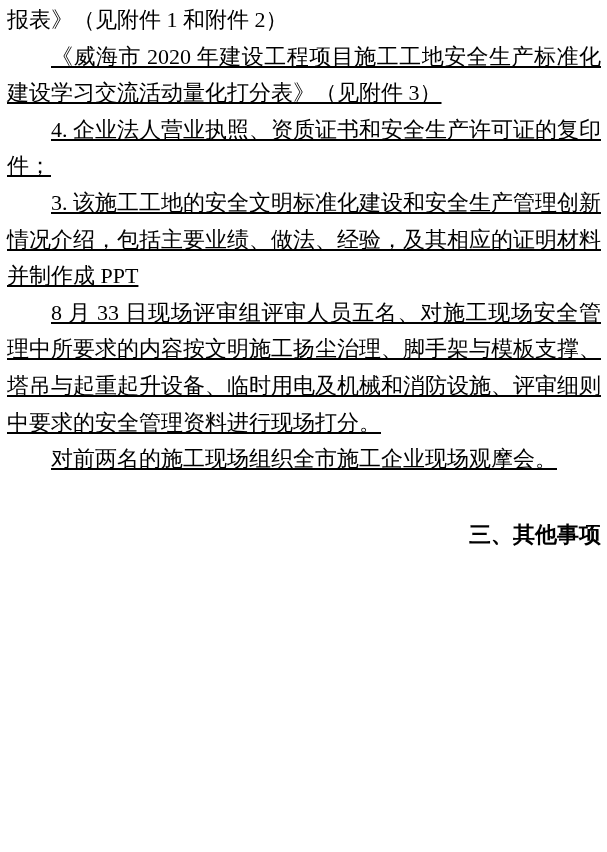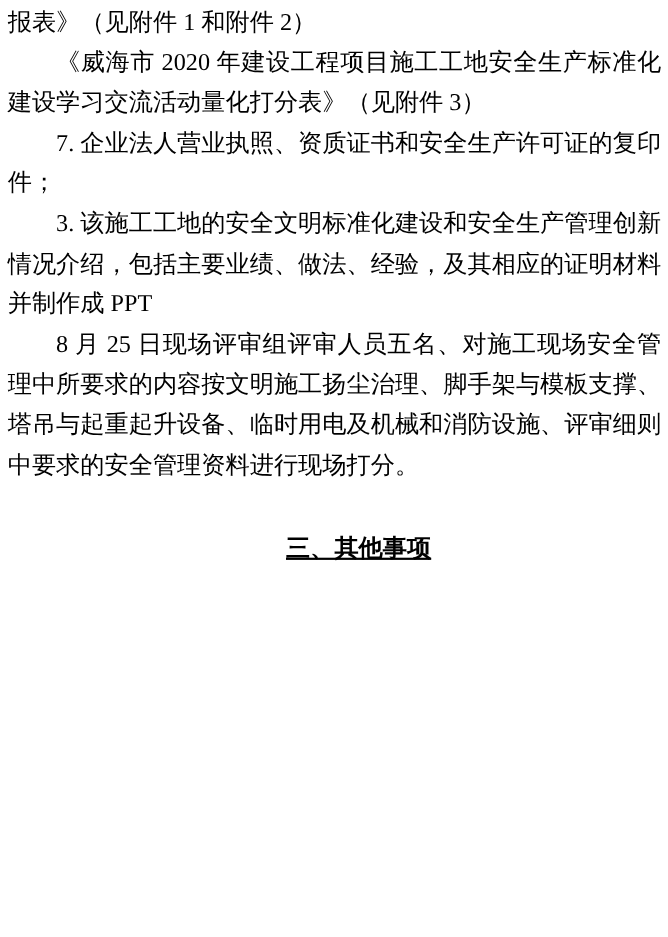--- a/index.html
+++ b/index.html
@@ -21,35 +21,36 @@
   .para {
     margin: 0;
     font-size: 22px;
     line-height: 36.6px;
     text-align: justify;
     word-break: break-all;
     font-weight: normal;
   }
   .para.indent {
     text-indent: 2em;
+    text-decoration: underline;
   }
   .section-heading {
     margin: 40px 0 0 0;
     font-family: "Liberation Sans", "DejaVu Sans", sans-serif;
     font-weight: bold;
     font-size: 22px;
     line-height: 34px;
     text-indent: 2em;
-    text-align: center;
-    text-decoration: underline;
+    text-align: right;
   }
 </style>
 </head>
 <body>
 
 <div class="page">
   <p class="para">报表》（见附件 1 和附件 2）</p>
   <p class="para indent">《威海市 2020 年建设工程项目施工工地安全生产标准化建设学习交流活动量化打分表》（见附件 3）</p>
-  <p class="para indent">7. 企业法人营业执照、资质证书和安全生产许可证的复印件；</p>
+  <p class="para indent">4. 企业法人营业执照、资质证书和安全生产许可证的复印件；</p>
   <p class="para indent">3. 该施工工地的安全文明标准化建设和安全生产管理创新情况介绍，包括主要业绩、做法、经验，及其相应的证明材料并制作成 PPT</p>
-  <p class="para indent">8 月 25 日现场评审组评审人员五名、对施工现场安全管理中所要求的内容按文明施工扬尘治理、脚手架与模板支撑、塔吊与起重起升设备、临时用电及机械和消防设施、评审细则中要求的安全管理资料进行现场打分。</p>
+  <p class="para indent">8 月 33 日现场评审组评审人员五名、对施工现场安全管理中所要求的内容按文明施工扬尘治理、脚手架与模板支撑、塔吊与起重起升设备、临时用电及机械和消防设施、评审细则中要求的安全管理资料进行现场打分。</p>
+  <p class="para indent">对前两名的施工现场组织全市施工企业现场观摩会。</p>
   <h3 class="section-heading">三、其他事项</h3>
 </div>
 
 </body></html>

